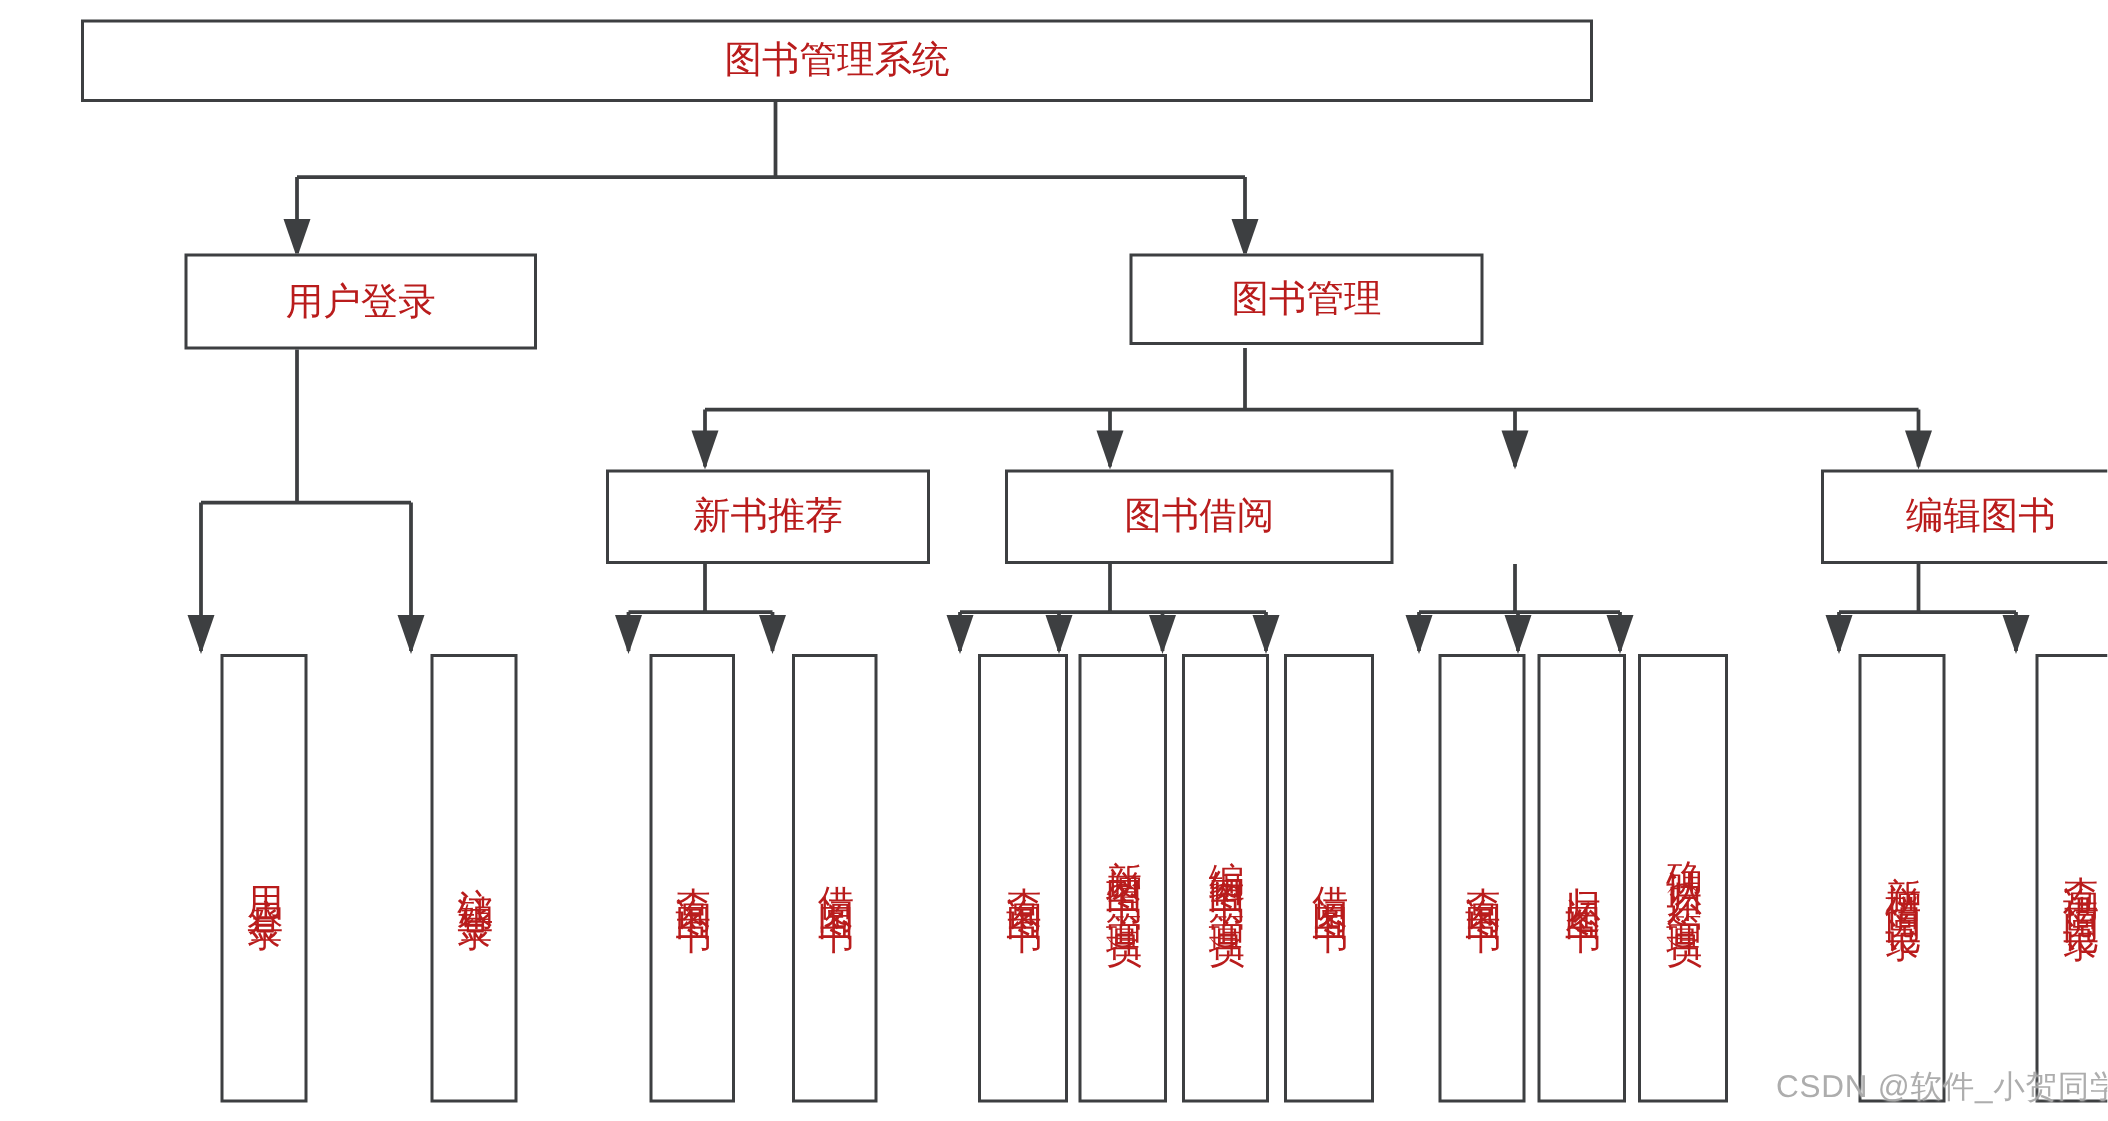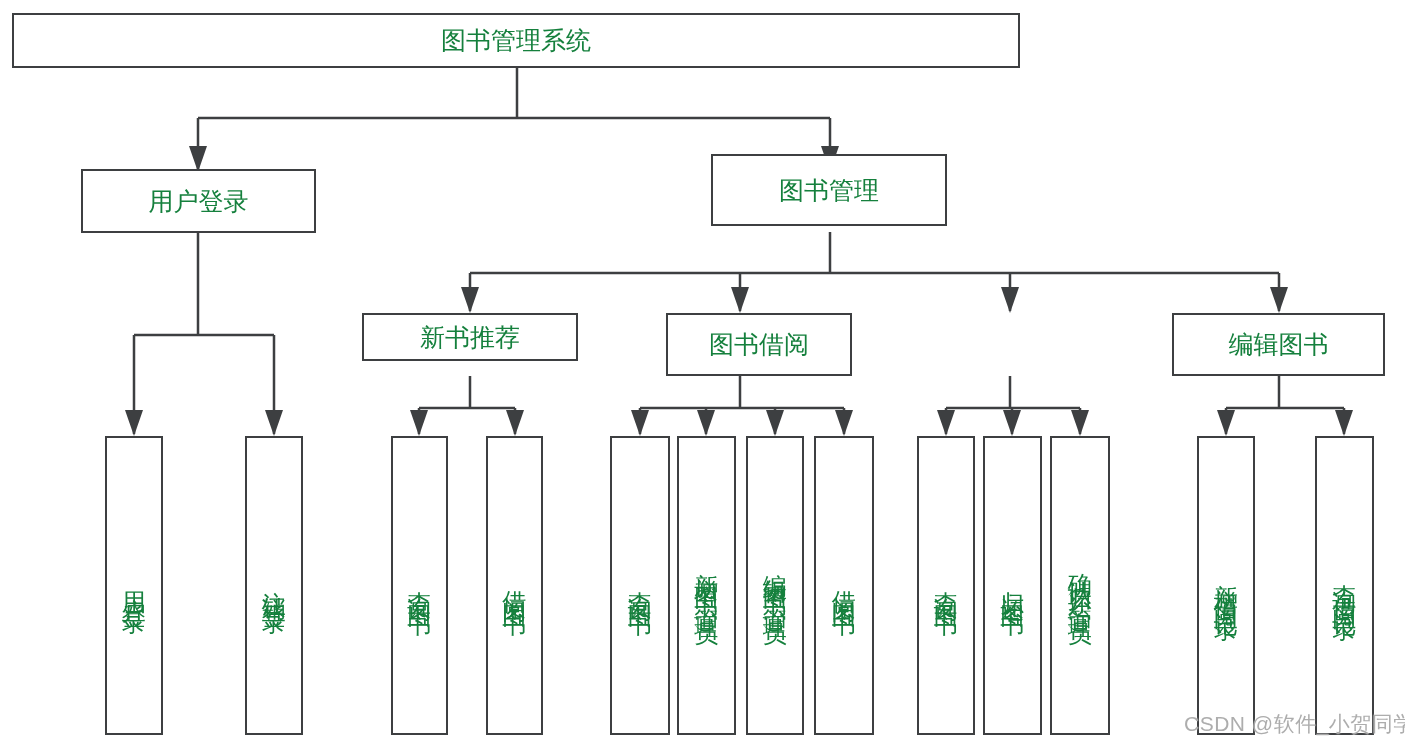--- a/index.html
+++ b/index.html
@@ -3,23 +3,23 @@
 <meta charset="utf-8">
 <style>
   html,body{margin:0;padding:0;background:#ffffff;}
   .canvas{
     position:relative;width:1405px;height:747px;background:#ffffff;overflow:hidden;
     font-family:"Liberation Sans","DejaVu Sans",sans-serif;
   }
   .connectors{position:absolute;left:0;top:0;}
   .node{
     position:absolute;box-sizing:border-box;background:#ffffff;
-    border:2.7px solid #3d3f41;color:#15803d;
+    border:2.7px solid #3d3f41;color:#b91c1c;
     display:grid;place-items:center;
-    font-size:25px;line-height:1.15;white-space:nowrap;
+    font-size:25px;line-height:1.15;white-space:nowrap;margin-left:42px;
   }
   .node.v{
     writing-mode:vertical-rl;text-orientation:mixed;
     letter-spacing:7px;font-size:24px;white-space:normal;
   }
   .watermark{
     position:absolute;left:1184px;top:710px;
     font-size:21px;letter-spacing:0.5px;color:rgba(166,166,166,0.92);
     text-shadow:0 0 2px rgba(255,255,255,0.9);white-space:nowrap;
   }
@@ -56,24 +56,24 @@
         <polygon points="1003,410 1021,410 1012,436"></polygon>
         <polygon points="1071,410 1089,410 1080,436"></polygon>
         <polygon points="1217,410 1235,410 1226,436"></polygon>
         <polygon points="1335,410 1353,410 1344,436"></polygon>
       </g>
   </svg>
 
   <div class="node h" style="left:12px;top:13px;width:1008px;height:55px">图书管理系统</div>
 
   <div class="node h" style="left:81px;top:169px;width:235px;height:64px">用户登录</div>
-  <div class="node h" style="left:711px;top:154px;width:236px;height:72px">图书管理</div>
+  <div class="node h" style="left:711px;top:169px;width:236px;height:61px">图书管理</div>
 
-  <div class="node h" style="left:362px;top:313px;width:216px;height:48px">新书推荐</div>
-  <div class="node h" style="left:666px;top:313px;width:186px;height:63px">图书借阅</div>
+  <div class="node h" style="left:362px;top:313px;width:216px;height:63px">新书推荐</div>
+  <div class="node h" style="left:628px;top:313px;width:259px;height:63px">图书借阅</div>
   <div class="node h" style="left:1172px;top:313px;width:213px;height:63px">编辑图书</div>
 
   <div class="node v" style="left:105px;top:436px;width:58px;height:299px">用户登录</div>
   <div class="node v" style="left:245px;top:436px;width:58px;height:299px">注销登录</div>
 
   <div class="node v" style="left:391px;top:436px;width:57px;height:299px">查询图书</div>
   <div class="node v" style="left:486px;top:436px;width:57px;height:299px">借阅图书</div>
 
   <div class="node v" style="left:610px;top:436px;width:60px;height:299px">查询图书</div>
   <div class="node v" style="left:677px;top:436px;width:59px;height:299px">新增图书（管理员）</div>

